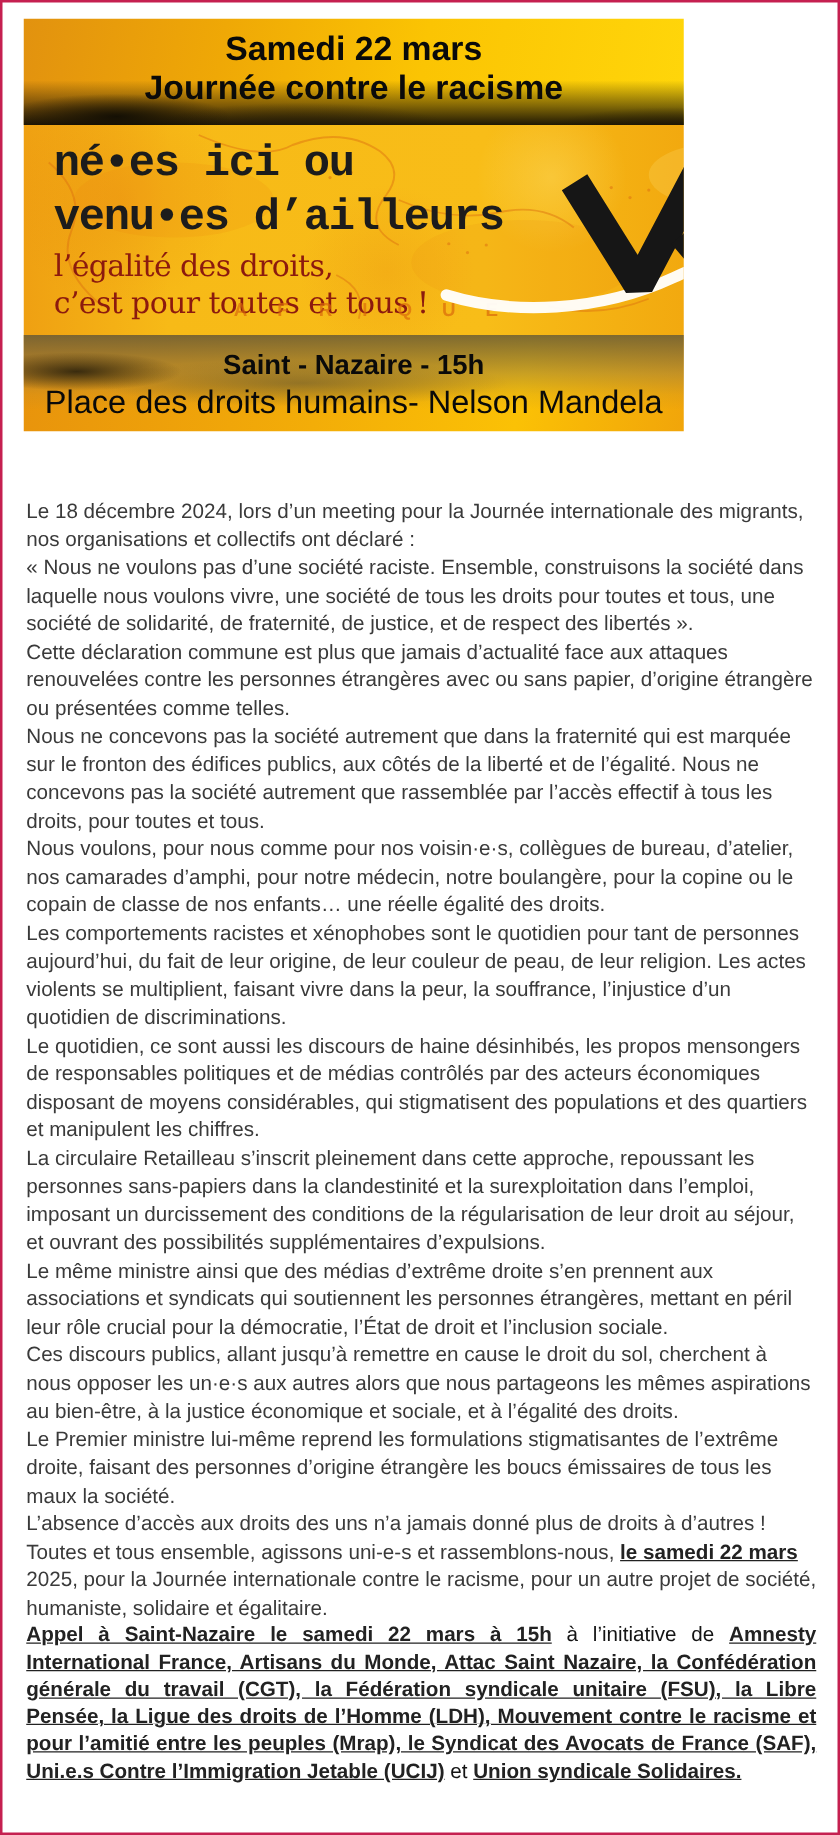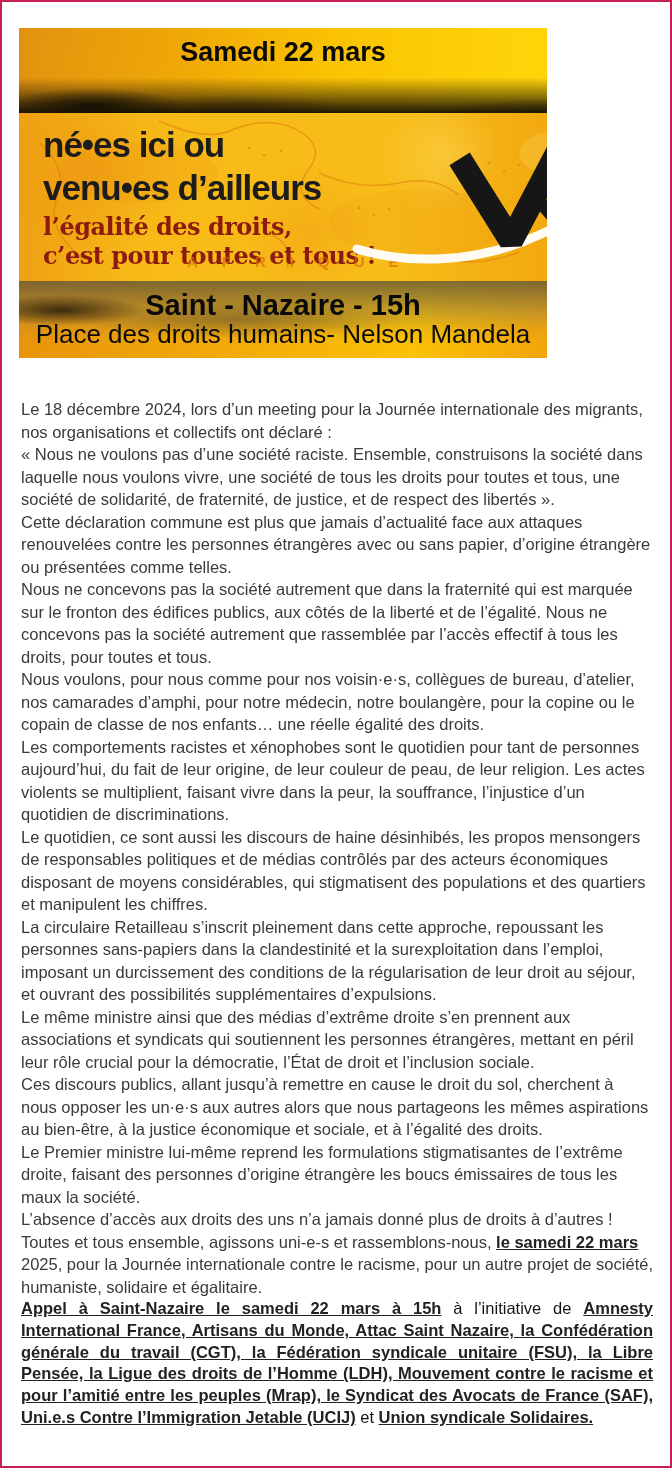--- a/index.html
+++ b/index.html
@@ -2,21 +2,21 @@
 <html><head>
 <meta charset="utf-8">
 <style>
   html,body{margin:0;padding:0;background:#ffffff;}
   .page{
     position:relative;width:672px;height:1468px;box-sizing:border-box;
     background:#ffffff;border:2px solid #c52050;overflow:hidden;
     font-family:"Liberation Sans",sans-serif;
   }
   
-  .banner{position:absolute;left:17px;top:26px;width:528px;height:330px;}
+  .banner{position:absolute;left:17px;top:13px;width:528px;height:330px;}
   .banner-top{
     height:85px;box-sizing:border-box;padding-top:9px;text-align:center;
     background:
       radial-gradient(ellipse 130px 26px at 14% 92%, rgba(15,12,4,.90), rgba(15,12,4,0) 70%),
       radial-gradient(ellipse 170px 28px at 42% 102%, rgba(35,27,9,.75), rgba(35,27,9,0) 70%),
       radial-gradient(ellipse 150px 30px at 98% 108%, rgba(30,22,6,.85), rgba(30,22,6,0) 70%),
       linear-gradient(to bottom, rgba(30,22,6,0) 58%, rgba(30,22,6,.55) 82%, rgba(20,15,4,.95) 100%),
       linear-gradient(100deg,#e2920f 0%,#efa806 30%,#fbc403 60%,#ffd60a 100%);
   }
   .banner-title{font-weight:bold;font-size:27px;line-height:31px;color:#0a0a0a;}
@@ -24,59 +24,60 @@
     position:relative;height:168px;overflow:hidden;
     background:
       radial-gradient(circle 90px at 15% 35%, rgba(226,120,14,.25), rgba(226,120,14,0)),
       radial-gradient(circle 70px at 55% 70%, rgba(226,120,14,.20), rgba(226,120,14,0)),
       radial-gradient(circle 60px at 80% 25%, rgba(255,230,120,.35), rgba(255,230,120,0)),
       linear-gradient(90deg,#efa012 0%,#f7ba17 22%,#f8bd18 70%,#f2a90f 100%);
   }
   .map-art,.checks-svg{position:absolute;left:0;top:0;width:632px;height:168px;}
   .slogan{
     position:absolute;left:24px;top:10px;
-    font-family:Liberation Sans, sans-serif;font-weight:bold;font-size:35px;line-height:43px;
+    font-family:Liberation Mono, monospace;font-weight:bold;font-size:35px;line-height:43px;
     color:#1c1c1c;letter-spacing:-1px;
   }
   .subslogan{
     position:absolute;left:24px;top:99px;
-    font-family:"DejaVu Serif",serif;font-weight:bold;font-size:24px;line-height:29px;
+    font-family:"DejaVu Serif",serif;font-weight:normal;font-size:24px;line-height:29px;
     color:#8c1a0e;letter-spacing:-0.5px;
   }
   .map-label{
     position:absolute;left:168px;top:140px;
     font-weight:bold;font-size:15px;letter-spacing:24px;color:rgba(216,103,10,.68);
   }
   .banner-bottom{
     height:77px;box-sizing:border-box;padding-top:7px;text-align:center;
     background:
       radial-gradient(ellipse 120px 22px at 8% 38%, rgba(25,20,8,.80), rgba(25,20,8,0) 70%),
       radial-gradient(ellipse 230px 26px at 42% 50%, rgba(95,82,45,.55), rgba(95,82,45,0) 72%),
       linear-gradient(to bottom, rgba(105,92,55,.85) 0%, rgba(140,120,70,.45) 40%, rgba(160,130,60,.15) 62%, rgba(0,0,0,0) 78%),
       linear-gradient(100deg,#e8930c 0%,#f3ad08 45%,#fbc105 75%,#f1a50a 100%);
   }
-  .footer-line1{font-weight:bold;font-size:29px;line-height:34px;color:#0a0a0a;}
+  .footer-line1{font-weight:bold;font-size:22px;line-height:34px;color:#0a0a0a;}
   .footer-line2{font-weight:normal;font-size:26px;line-height:24px;color:#0a0a0a;}
   
   .content{position:absolute;left:19px;top:396px;width:632px;}
   .content p{margin:0;font-size:16.5px;line-height:22.5px;color:#3a3a3a;}
   .content span.b{font-weight:bold;color:#222;text-decoration:underline;}
   .content span.i{}
   .appeal{}
   .appeal p{font-size:16.5px;line-height:21.8px;color:#141414;text-align:justify;}
 </style>
 </head>
 <body>
 
 <div class="page">
 
   <div class="banner">
 
     <div class="banner-top">
       <div class="banner-title">Samedi 22 mars</div>
+      <div class="banner-title">Journée contre le racisme</div>
     </div>
 
     <div class="banner-mid">
       <svg class="map-art" viewBox="0 0 632 168" xmlns="http://www.w3.org/2000/svg">
         <ellipse cx="120" cy="60" rx="80" ry="30" fill="#e8820e" opacity="0.15"></ellipse>
         <ellipse cx="400" cy="110" rx="90" ry="34" fill="#e8820e" opacity="0.12"></ellipse>
         <ellipse cx="560" cy="40" rx="60" ry="26" fill="#ffe27a" opacity="0.22"></ellipse>
         <g stroke="#de7410" stroke-width="1.5" fill="none" opacity="0.5">
           <path d="M20,30 q30,25 18,55 t25,60"></path>
           <path d="M140,8 q50,22 75,8 q40,-15 70,5 q20,15 5,35 q-20,25 10,40"></path>

